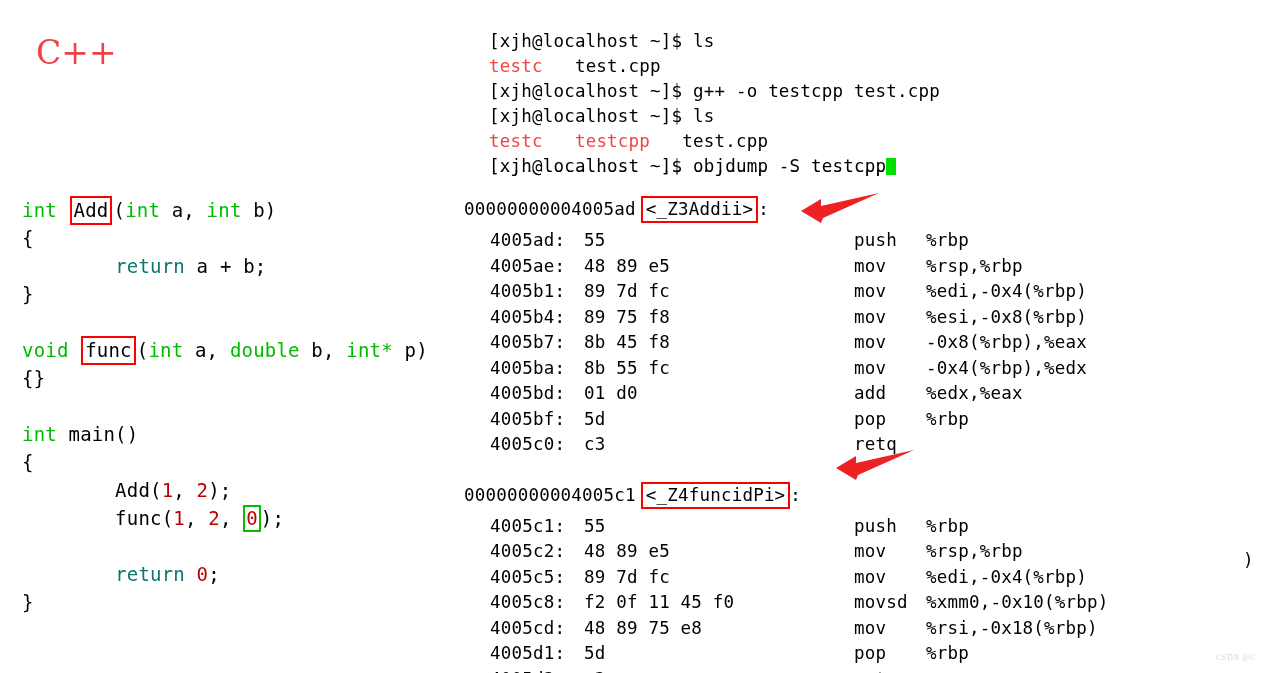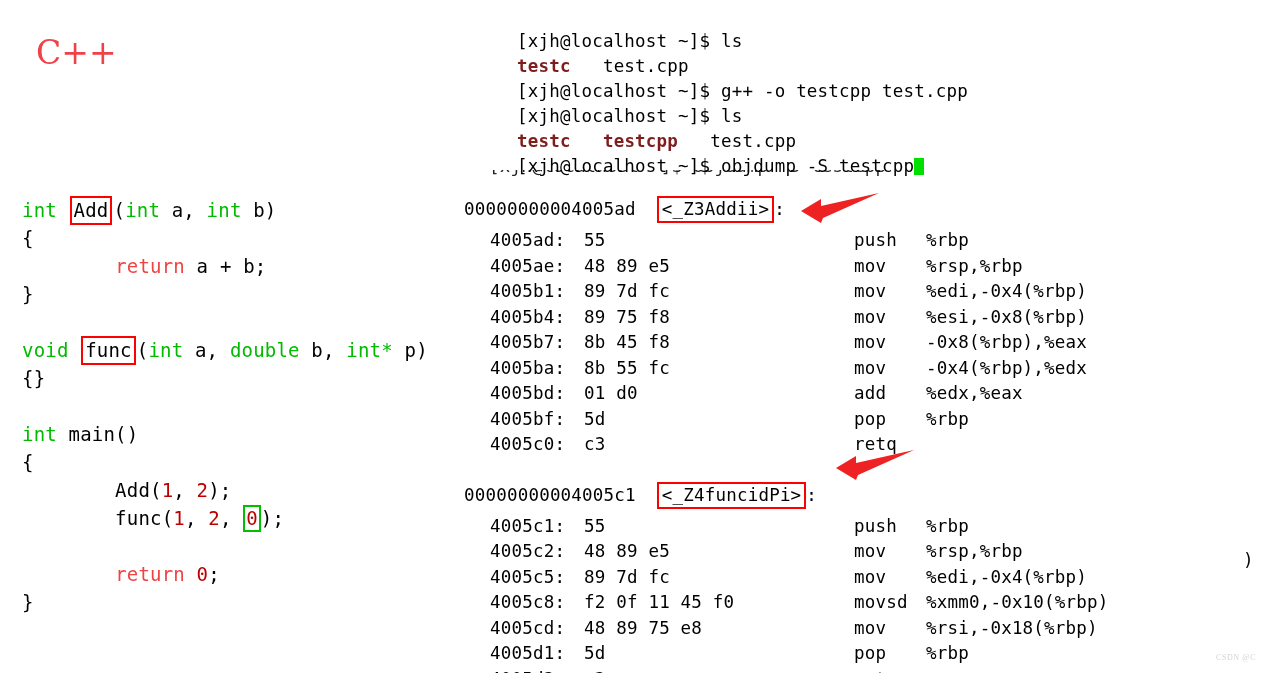--- a/index.html
+++ b/index.html
@@ -34,46 +34,46 @@
   
   #source-pane {
     left: 22px;
     top: 196px;
     font-size: 19px;
     line-height: 28px;
     letter-spacing: 0.2px;
   }
   #source-pane .ln { height: 28px; }
   .kw   { color: #00bb00; }      
-  .ret  { color: #ef4444; }      
+  .ret  { color: #0f766e; }      
   .num  { color: #bb0000; }
 
   
   .boxed-red {
     border: 2px solid #ff0000;
     padding: 1px 2px 2px 2px;
     margin: 0 1px;
     color: #000000;
   }
   .boxed-green {
     border: 2px solid #00c000;
     padding: 0px 1px 1px 1px;
     color: #bb0000;
   }
 
   
   #terminal-pane {
-    left: 517px;
+    left: 489px;
     top: 29px;
     font-size: 17.5px;
     line-height: 25px;
     letter-spacing: 0.2px;
   }
   #terminal-pane .ln { height: 25px; }
-  .dir { color: #7f1d1d; font-weight: bold; }   
+  .dir { color: #ef4444; font-weight: normal; }   
   .cursor {
     display: inline-block;
     width: 10px;
     height: 17px;
     background: #00e000;
     vertical-align: -3px;
   }
   
   #terminal-clip {
     left: 489px;
@@ -97,21 +97,21 @@
     left: 464px;
     top: 197px;
     font-size: 17.5px;
     line-height: 25.5px;
     letter-spacing: 0.2px;
   }
   .fnheader { height: 31px; position: relative; }
   .fnheader .mangled {
     border: 2px solid #ff0000;
     padding: 1px 3px 2px 3px;
-    margin-left: 21px;
+    margin-left: 5px;
   }
   .disrow { height: 25.5px; }
   .addr   { display: inline-block; width: 120px; padding-left: 26px; box-sizing: border-box; }
   .bytes  { display: inline-block; width: 270px; }
   .mnem   { display: inline-block; width: 72px; }
   .ops    { display: inline-block; }
   .spacer { height: 25px; }
 
   
   #stray-paren {

